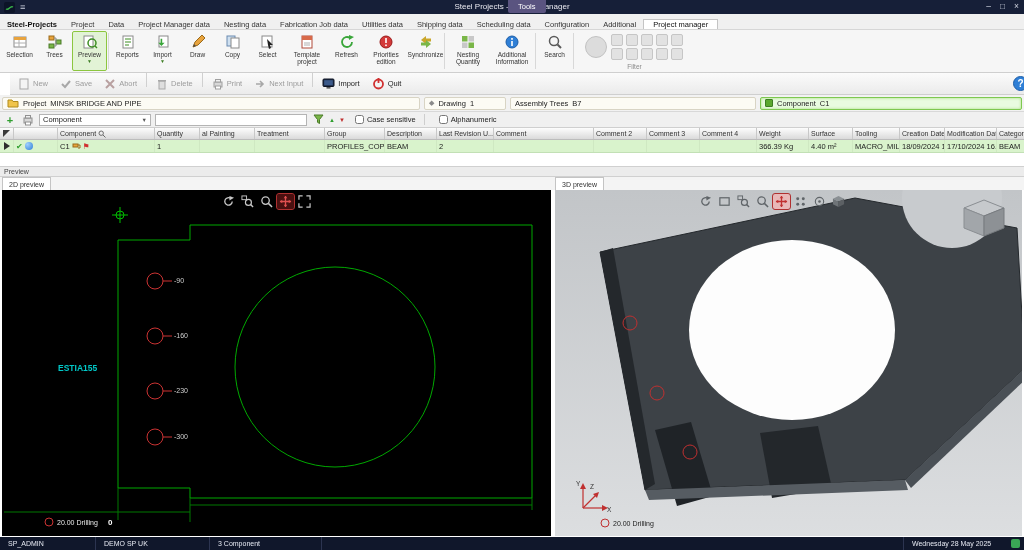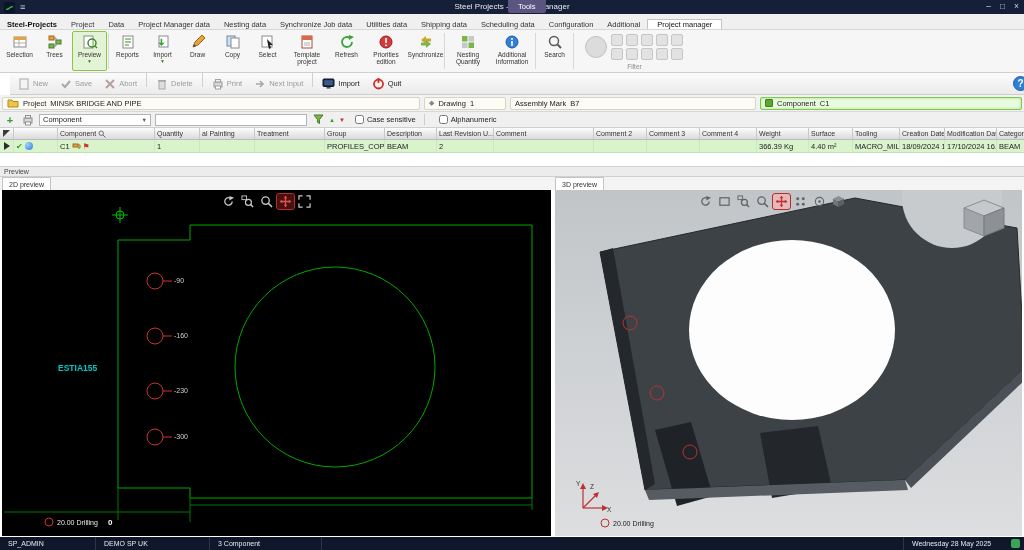--- a/index.html
+++ b/index.html
@@ -122,21 +122,21 @@
     <span>×</span>
   </div>
 </div>
 
 <div class="menubar">
   <span class="menu-item first">Steel-Projects</span>
   <span class="menu-item">Project</span>
   <span class="menu-item">Data</span>
   <span class="menu-item">Project Manager data</span>
   <span class="menu-item">Nesting data</span>
-  <span class="menu-item">Synchronize Job data</span>
+  <span class="menu-item">Fabrication Job data</span>
   <span class="menu-item">Utilities data</span>
   <span class="menu-item">Shipping data</span>
   <span class="menu-item">Scheduling data</span>
   <span class="menu-item">Configuration</span>
   <span class="menu-item">Additional</span>
   <span class="menu-tab-active">Project manager</span>
 </div>
 
 <div class="ribbon">
   <div class="rbtn">
@@ -354,21 +354,21 @@
       </svg>
     <span>Project</span>
     <span class="val">MINSK BRIDGE AND PIPE</span>
   </div>
   <div class="pbox drawing">
     <span class="diamond">◆</span>
     <span>Drawing</span>
     <span class="val">1</span>
   </div>
   <div class="pbox assembly">
-    <span>Assembly Mark</span>
+    <span>Assembly Trees</span>
     <span class="val">B7</span>
   </div>
   <div class="pbox component">
     <span class="cube-ic"></span>
     <span>Component</span>
     <span class="val">C1</span>
   </div>
 </div>
 
 <div class="filterbar">

